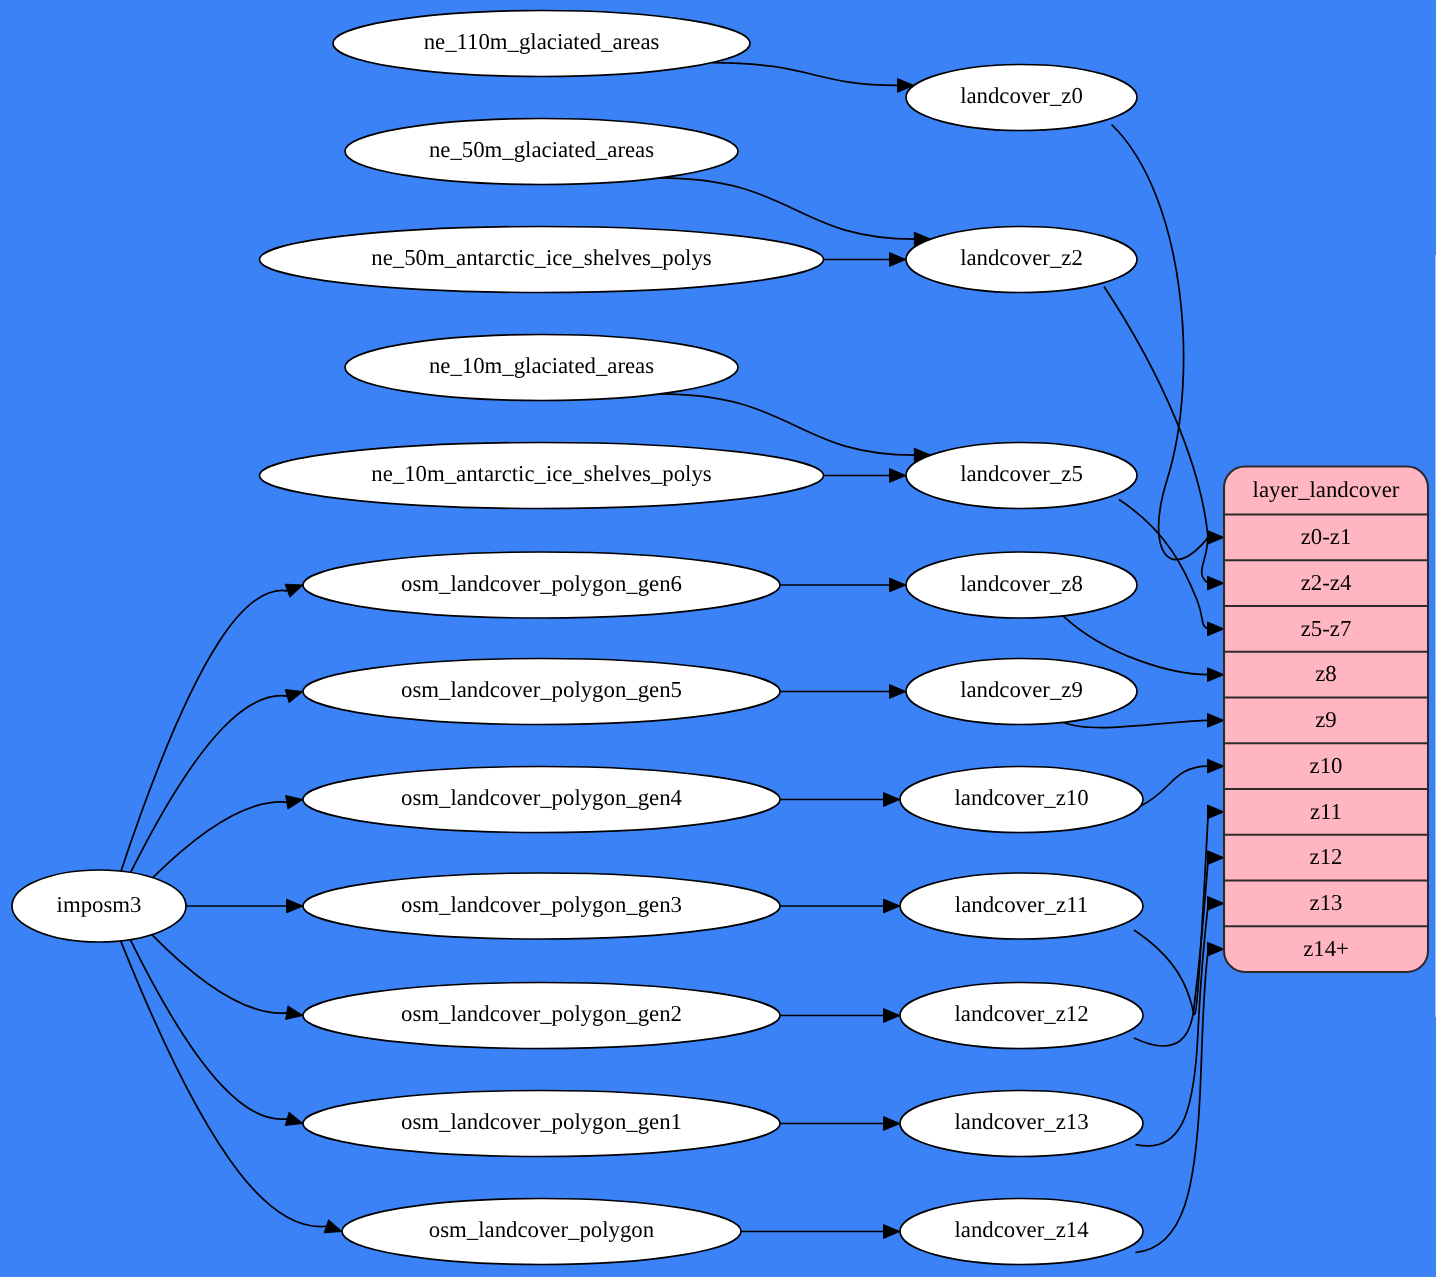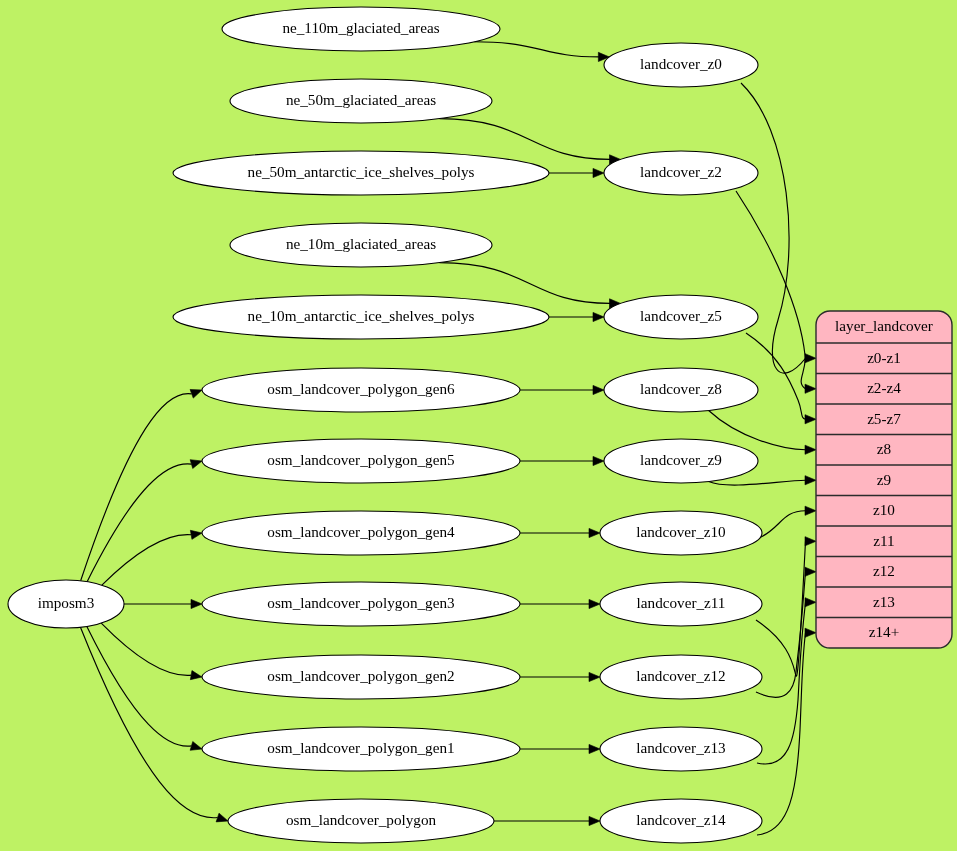--- a/index.html
+++ b/index.html
@@ -4,21 +4,21 @@
 <style>
   html, body {
     margin: 0;
     padding: 0;
     background: #ffffff;
   }
   #graph-root {
     position: relative;
     width: 957px;
     height: 851px;
-    background: #bef264;
+    background: #3b82f6;
     font-family: "Liberation Serif", "DejaVu Serif", serif;
     overflow: hidden;
   }
   svg#graph-canvas {
     position: absolute;
     left: 0;
     top: 0;
     width: 957px;
     height: 851px;
   }

